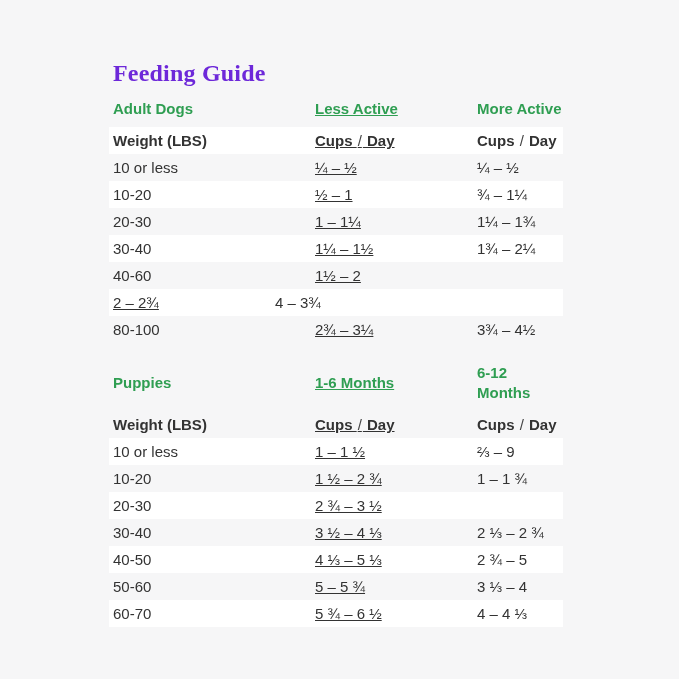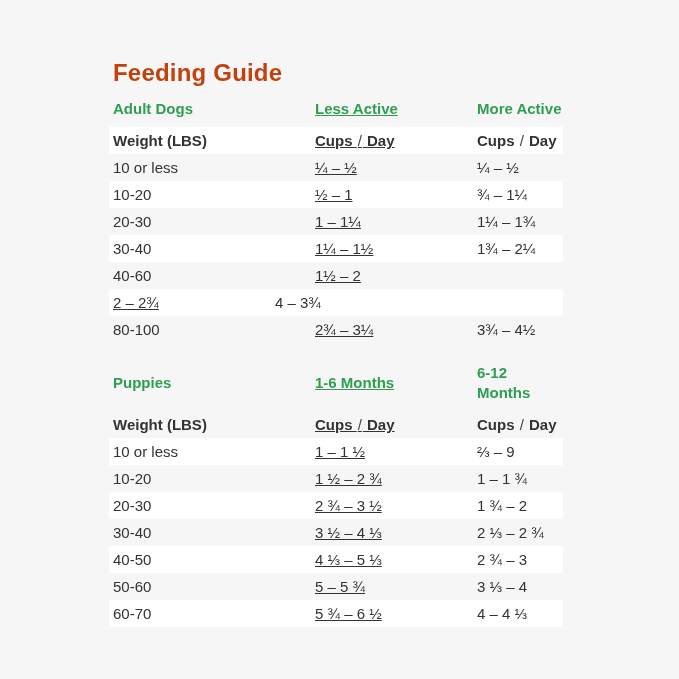--- a/index.html
+++ b/index.html
@@ -12,22 +12,23 @@
     font-family: "Liberation Sans", "DejaVu Sans", sans-serif;
     box-sizing: border-box;
     padding: 58px 0 0 109px;
     overflow: hidden;
   }
   .title {
     margin: 0 12px 0 4px;
     font-size: 24px;
     line-height: 30px;
     font-weight: 700;
-    color: #c2410c;
+    color: #6d28d9;
     letter-spacing: 0.2px;
+    font-family: Liberation Serif, serif;
   }
   .feeding-section { width: 454px; margin-top: 11px; }
   .feeding-section + .feeding-section { margin-top: 20px; }
   .green-row {
     display: flex;
     padding-left: 4px;
     line-height: 20px;
     font-size: 15px;
     font-weight: 700;
     color: var(--green, #2f9e52);
@@ -134,33 +135,32 @@
 
   <div class="row">
     <span class="c1">10-20</span>
     <span class="c2">1 ½ – 2 ¾</span>
     <span class="c3">1 – 1 ¾</span>
   </div>
 
   <div class="row hl">
     <span class="c1">20-30</span>
     <span class="c2">2 ¾ – 3 ½</span>
-    <span class="c3">1 ¾ – 2</span>
   </div>
 
   <div class="row">
     <span class="c1">30-40</span>
     <span class="c2">3 ½ – 4 ⅓</span>
     <span class="c3">2 ⅓ – 2 ¾</span>
   </div>
 
   <div class="row hl">
     <span class="c1">40-50</span>
     <span class="c2">4 ⅓ – 5 ⅓</span>
-    <span class="c3">2 ¾ – 3</span>
+    <span class="c3">2 ¾ – 5</span>
   </div>
 
   <div class="row">
     <span class="c1">50-60</span>
     <span class="c2">5 – 5 ¾</span>
     <span class="c3">3 ⅓ – 4</span>
   </div>
 
   <div class="row hl">
     <span class="c1">60-70</span>

